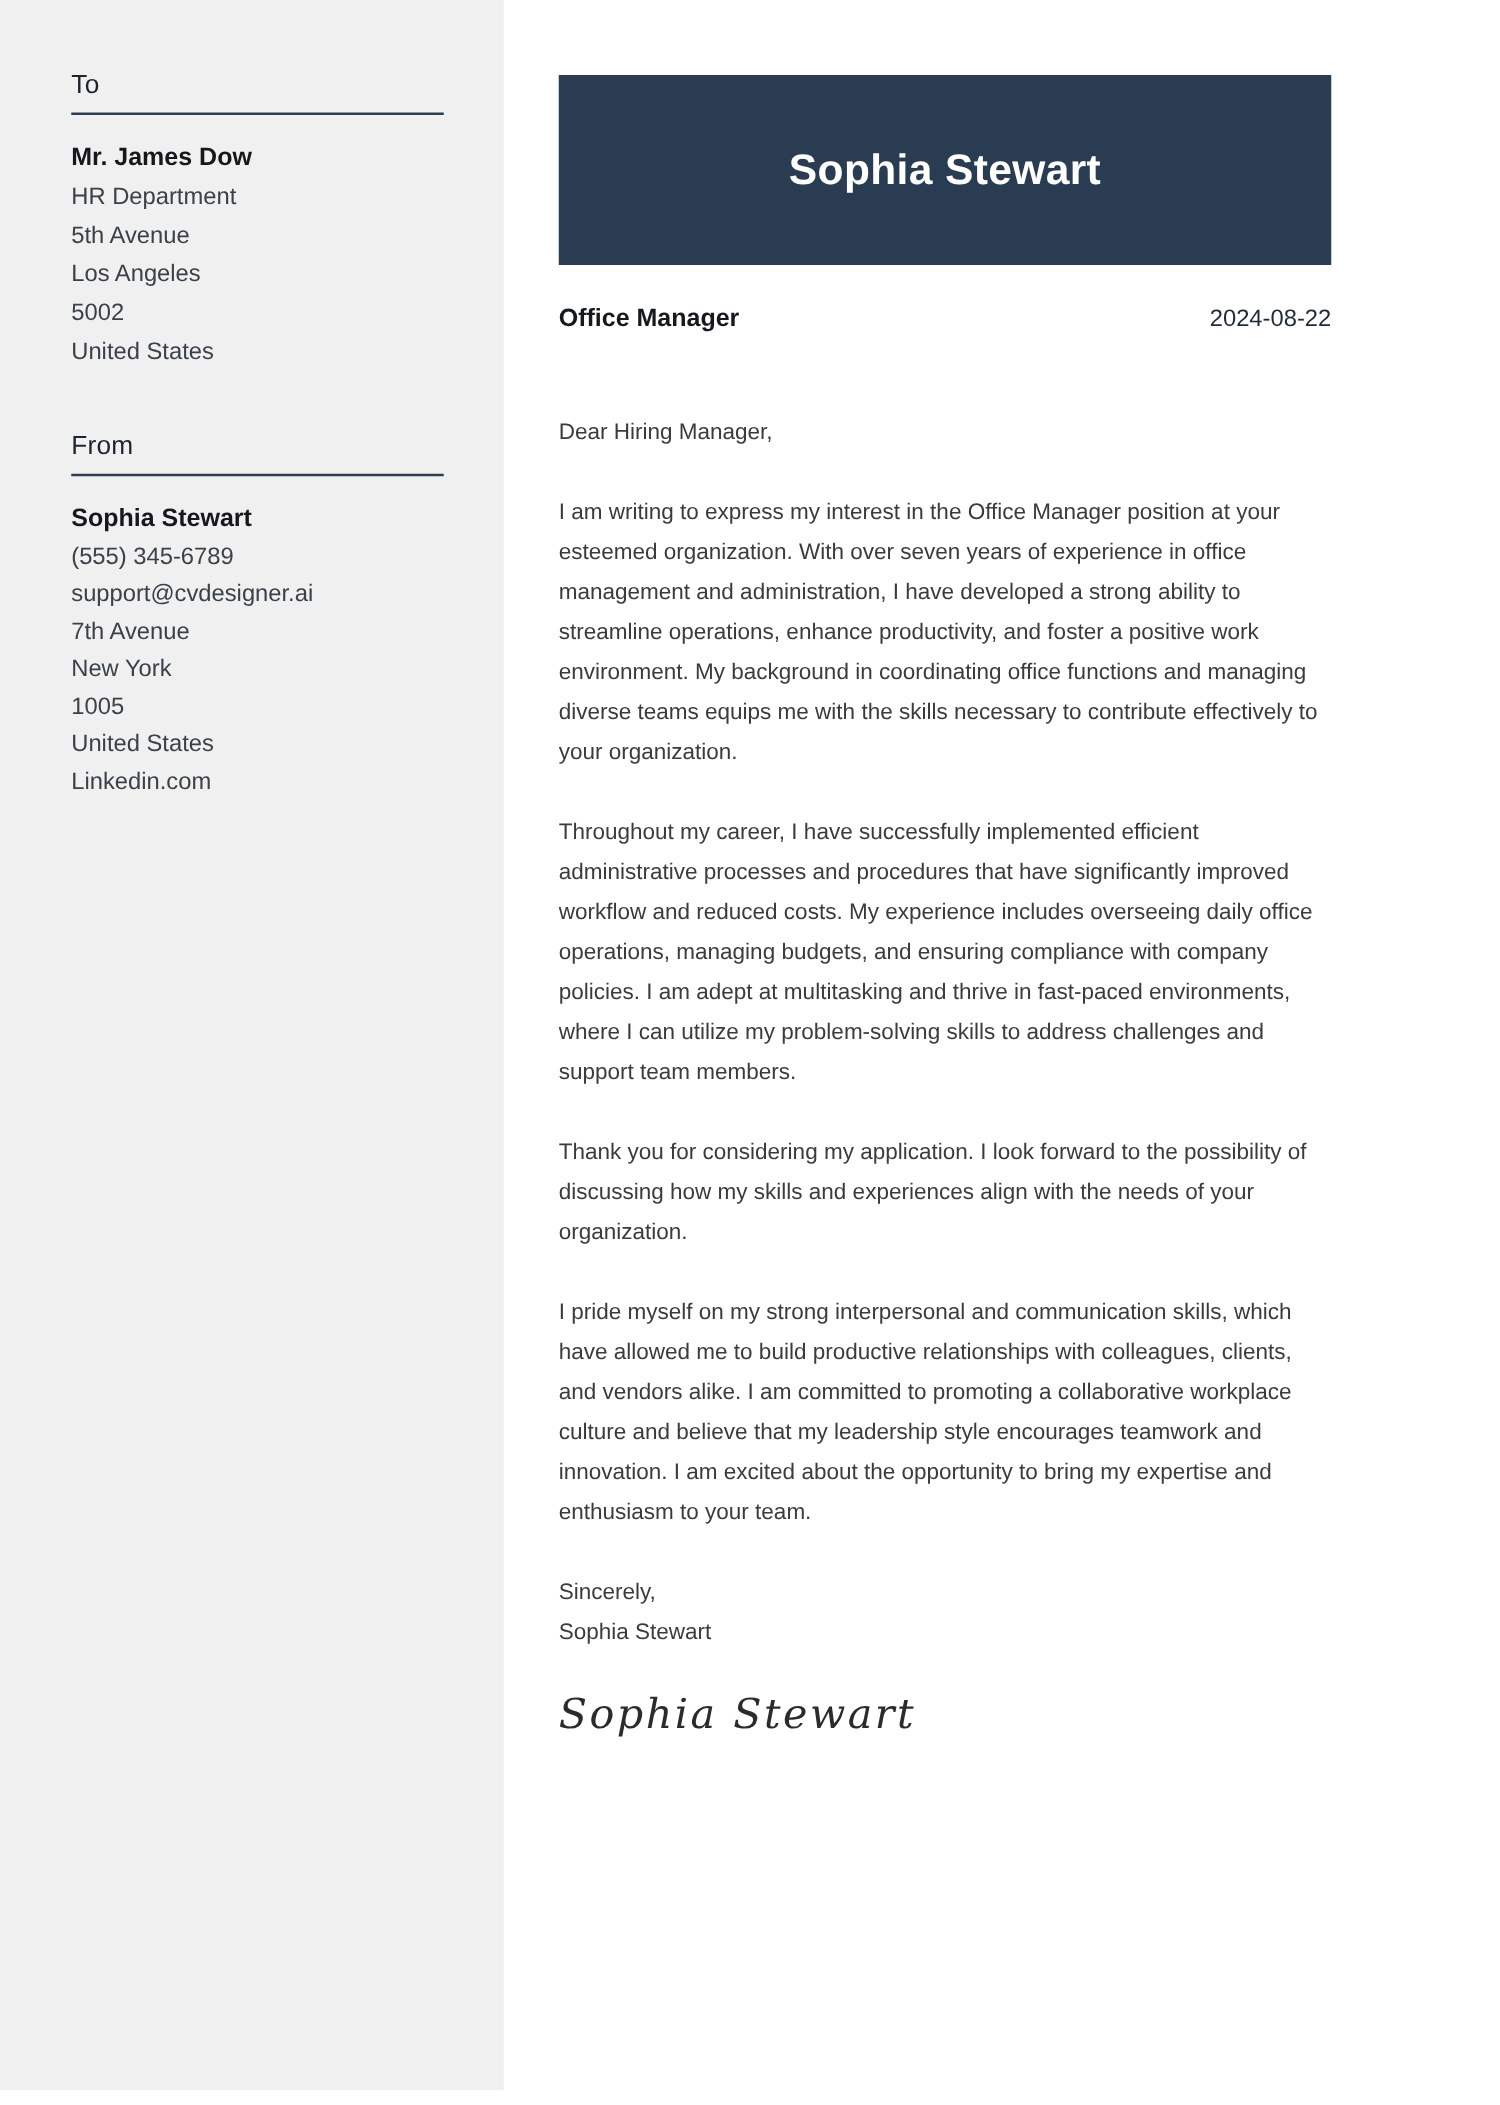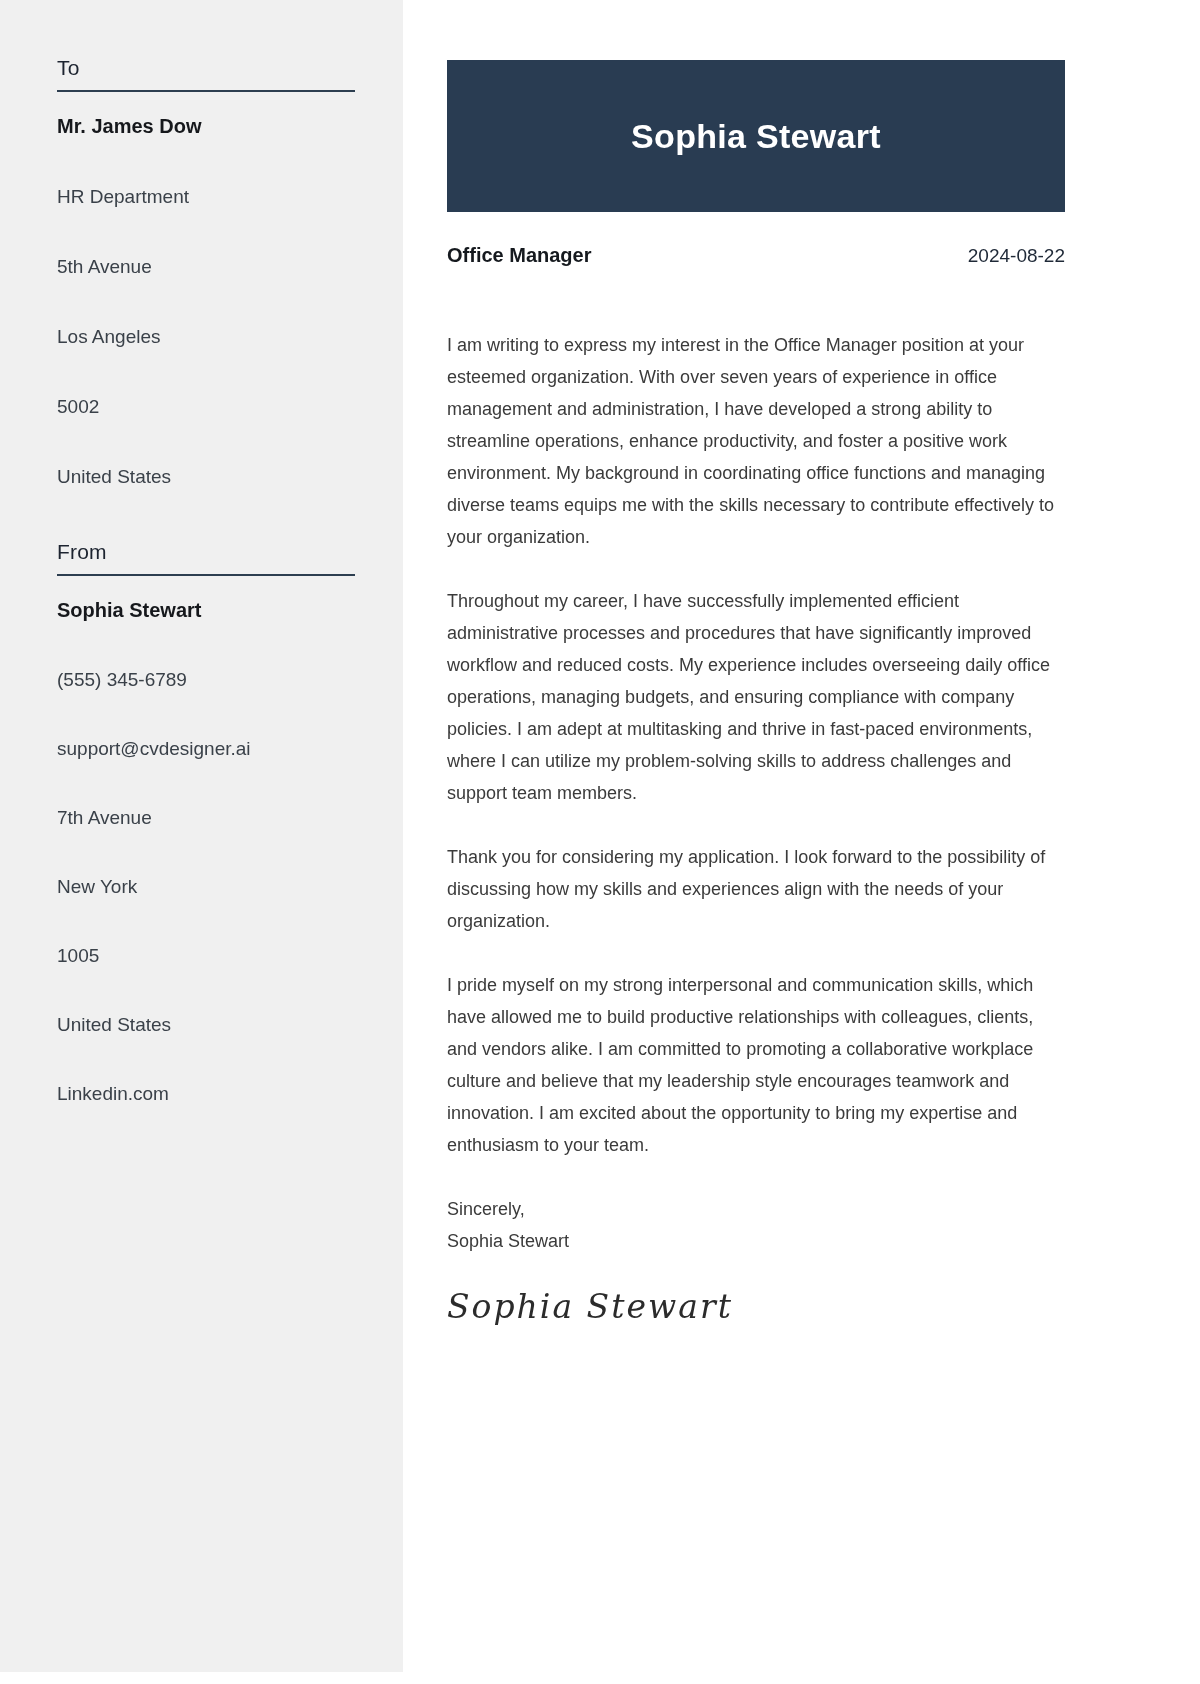--- a/index.html
+++ b/index.html
@@ -37,21 +37,20 @@
   .side-name {
     font-size: 20px;
     font-weight: 700;
     color: #16181c;
     line-height: 32px;
   }
   .side-line {
     font-size: 19px;
     color: #3a4149;
     line-height: 31px;
-    margin-top: 39px;
   }
   .from-block .side-line { line-height: 30px; }
   .from-section { margin-top: 48px; }
 
   
   .main {
     position: absolute;
     top: 0;
     left: 447px;
     width: 618px;
@@ -139,20 +138,21 @@
   <header class="name-banner">
     <h1 class="banner-title">Sophia Stewart</h1>
   </header>
 
   <div class="meta-row">
     <span class="job-title">Office Manager</span>
     <span class="letter-date">2024-08-22</span>
   </div>
 
   <div class="letter-body">
+    <p>Dear Hiring Manager,</p>
     <p>I am writing to express my interest in the Office Manager position at your esteemed organization. With over seven years of experience in office management and administration, I have developed a strong ability to streamline operations, enhance productivity, and foster a positive work environment. My background in coordinating office functions and managing diverse teams equips me with the skills necessary to contribute effectively to your organization.</p>
     <p>Throughout my career, I have successfully implemented efficient administrative processes and procedures that have significantly improved workflow and reduced costs. My experience includes overseeing daily office operations, managing budgets, and ensuring compliance with company policies. I am adept at multitasking and thrive in fast-paced environments, where I can utilize my problem-solving skills to address challenges and support team members.</p>
     <p>Thank you for considering my application. I look forward to the possibility of discussing how my skills and experiences align with the needs of your organization.</p>
     <p>I pride myself on my strong interpersonal and communication skills, which have allowed me to build productive relationships with colleagues, clients, and vendors alike. I am committed to promoting a collaborative workplace culture and believe that my leadership style encourages teamwork and innovation. I am excited about the opportunity to bring my expertise and enthusiasm to your team.</p>
     <div class="closing">
       <p>Sincerely,</p>
       <p>Sophia Stewart</p>
     </div>
     <div class="signature-script">Sophia Stewart</div>
   </div>

